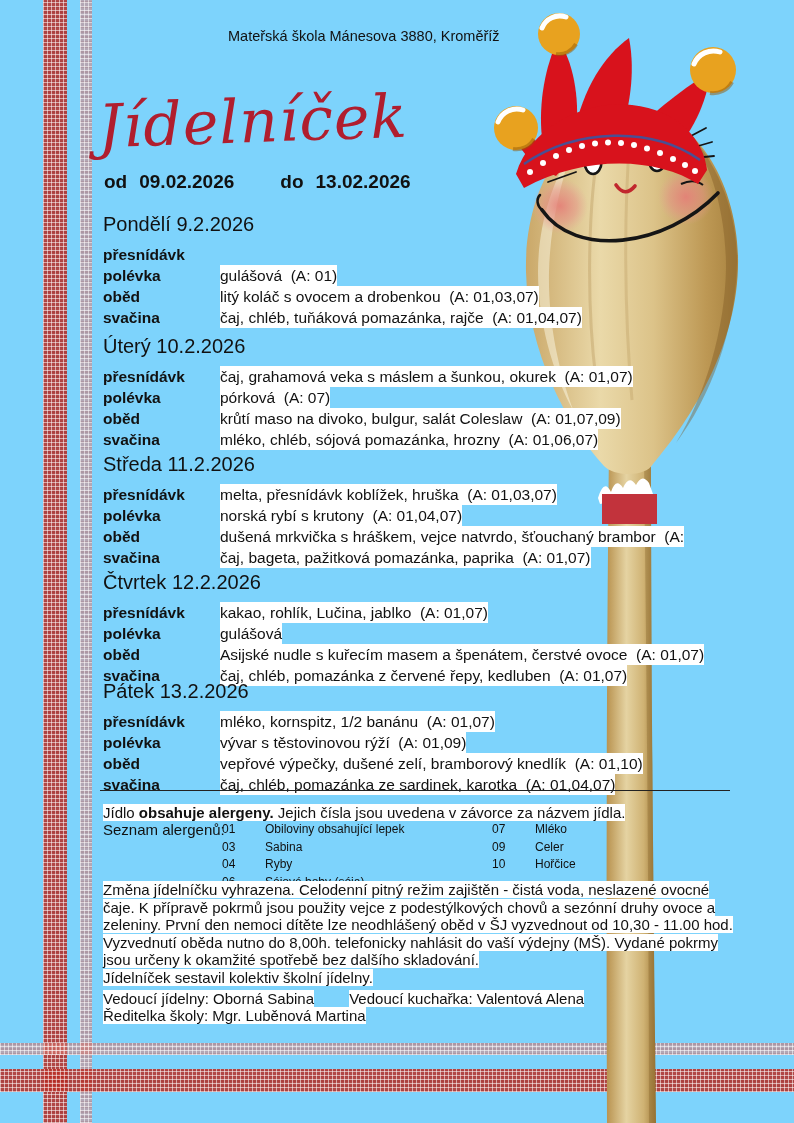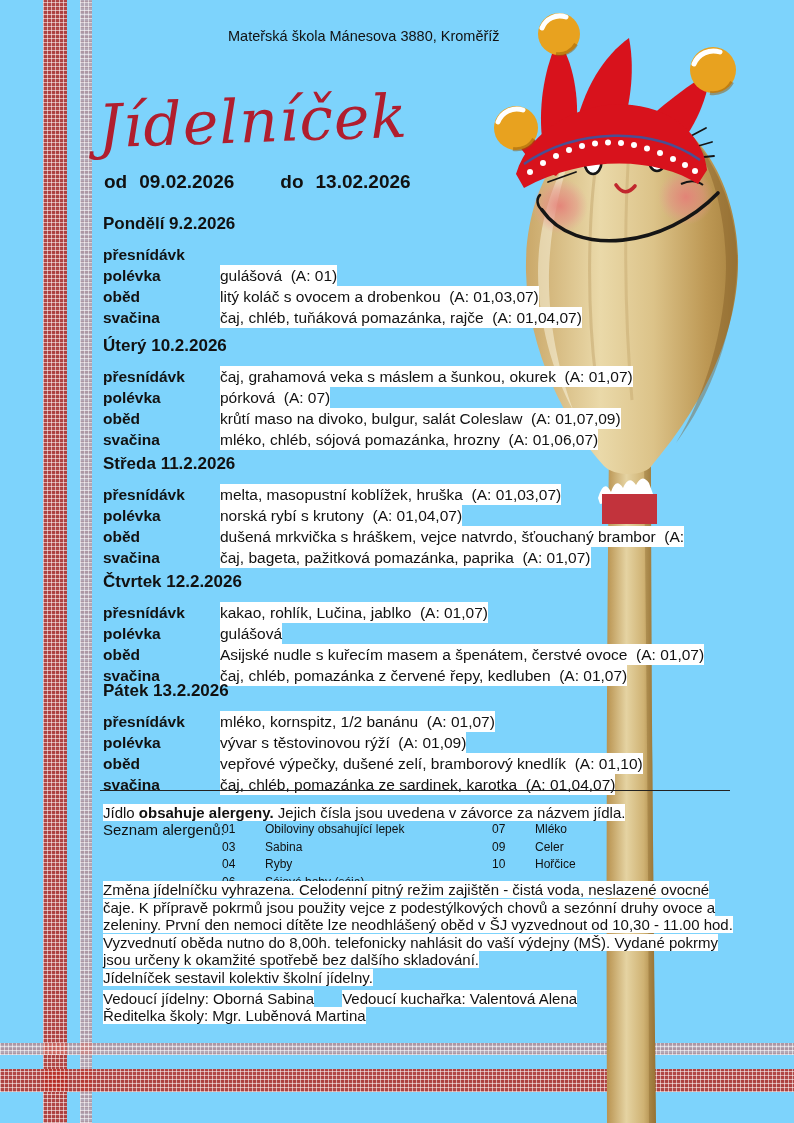--- a/index.html
+++ b/index.html
@@ -18,37 +18,37 @@
   .gh.dark{top:1069px;height:23px;background-color:rgba(186,46,38,0.85);}
   
   .spoon{position:absolute;left:480px;top:0;width:314px;height:1123px;z-index:2;}
   
   .school{position:absolute;left:228px;top:28px;font-size:14.5px;z-index:3;}
   .title{position:absolute;left:98px;top:86px;font-family:"DejaVu Serif",serif;font-style:italic;
          font-size:60px;color:#b01e2e;z-index:3;letter-spacing:1px;transform:rotate(-2deg);}
   .daterange{position:absolute;left:104px;top:171px;font-size:19px;font-weight:bold;z-index:3;white-space:pre;}
   .daterange .g1{margin-right:12px;} .daterange .g2{margin-right:46px;} .daterange .g3{margin-right:12px;}
   .day{position:absolute;left:103px;z-index:3;}
-  .day h2{margin:0 0 9px 0;font-size:17px;font-weight:bold;line-height:22px;}
+  .day h2{margin:0 0 9px 0;font-size:20px;font-weight:normal;line-height:22px;}
   .mrow{display:flex;line-height:21px;font-size:15.5px;align-items:center;}
   .lbl{flex:0 0 117px;font-weight:bold;}
   .val{white-space:pre;background:#fff;}
   .sep{position:absolute;left:100px;top:790px;width:630px;border-top:1.6px solid #222;z-index:3;}
   .alnote{position:absolute;left:103px;top:804px;font-size:15px;z-index:3;background:#fff;}
   .algl{position:absolute;left:103px;top:821px;font-size:15px;z-index:3;}
   .algcol{position:absolute;font-size:12px;line-height:17.5px;z-index:3;top:821px;}
   .algcol.c1{left:222px;} .algcol.c2{left:492px;}
   .algcol .r{display:flex;}
   .algcol .n{flex:0 0 43px;}
   .para{position:absolute;left:103px;top:881px;width:634px;font-size:15px;line-height:17.6px;z-index:3;}
   .para span{background:#fff;}
   .sig{position:absolute;left:103px;font-size:15px;z-index:3;}
   .sig span{background:#fff;}
   .sig.l1{top:990px;} .sig.l2{top:1007px;}
-  .pair{margin-right:24px;}
+  .pair{margin-right:31px;}
 </style>
 </head>
 <body>
 
 <div class="page">
 
   <div class="gv dark gg"></div>
   <div class="gv light gg"></div>
   <div class="gh light gg"></div>
   <div class="gh dark gg"></div>
@@ -193,21 +193,21 @@
     <div class="mrow">
         <span class="lbl">svačina</span>
         <span class="val">mléko, chléb, sójová pomazánka, hrozny  (A: 01,06,07)</span>
       </div>
   </section>
 
   <section class="day" style="top:453px">
     <h2>Středa 11.2.2026</h2>
     <div class="mrow">
         <span class="lbl">přesnídávk</span>
-        <span class="val">melta, masopustní koblížek, hruška  (A: 01,03,07)</span>
+        <span class="val">melta, přesnídávk koblížek, hruška  (A: 01,03,07)</span>
       </div>
     <div class="mrow">
         <span class="lbl">polévka</span>
         <span class="val">norská rybí s krutony  (A: 01,04,07)</span>
       </div>
     <div class="mrow">
         <span class="lbl">oběd</span>
         <span class="val">dušená mrkvička s hráškem, vejce natvrdo, šťouchaný brambor  (A:</span>
       </div>
     <div class="mrow">

